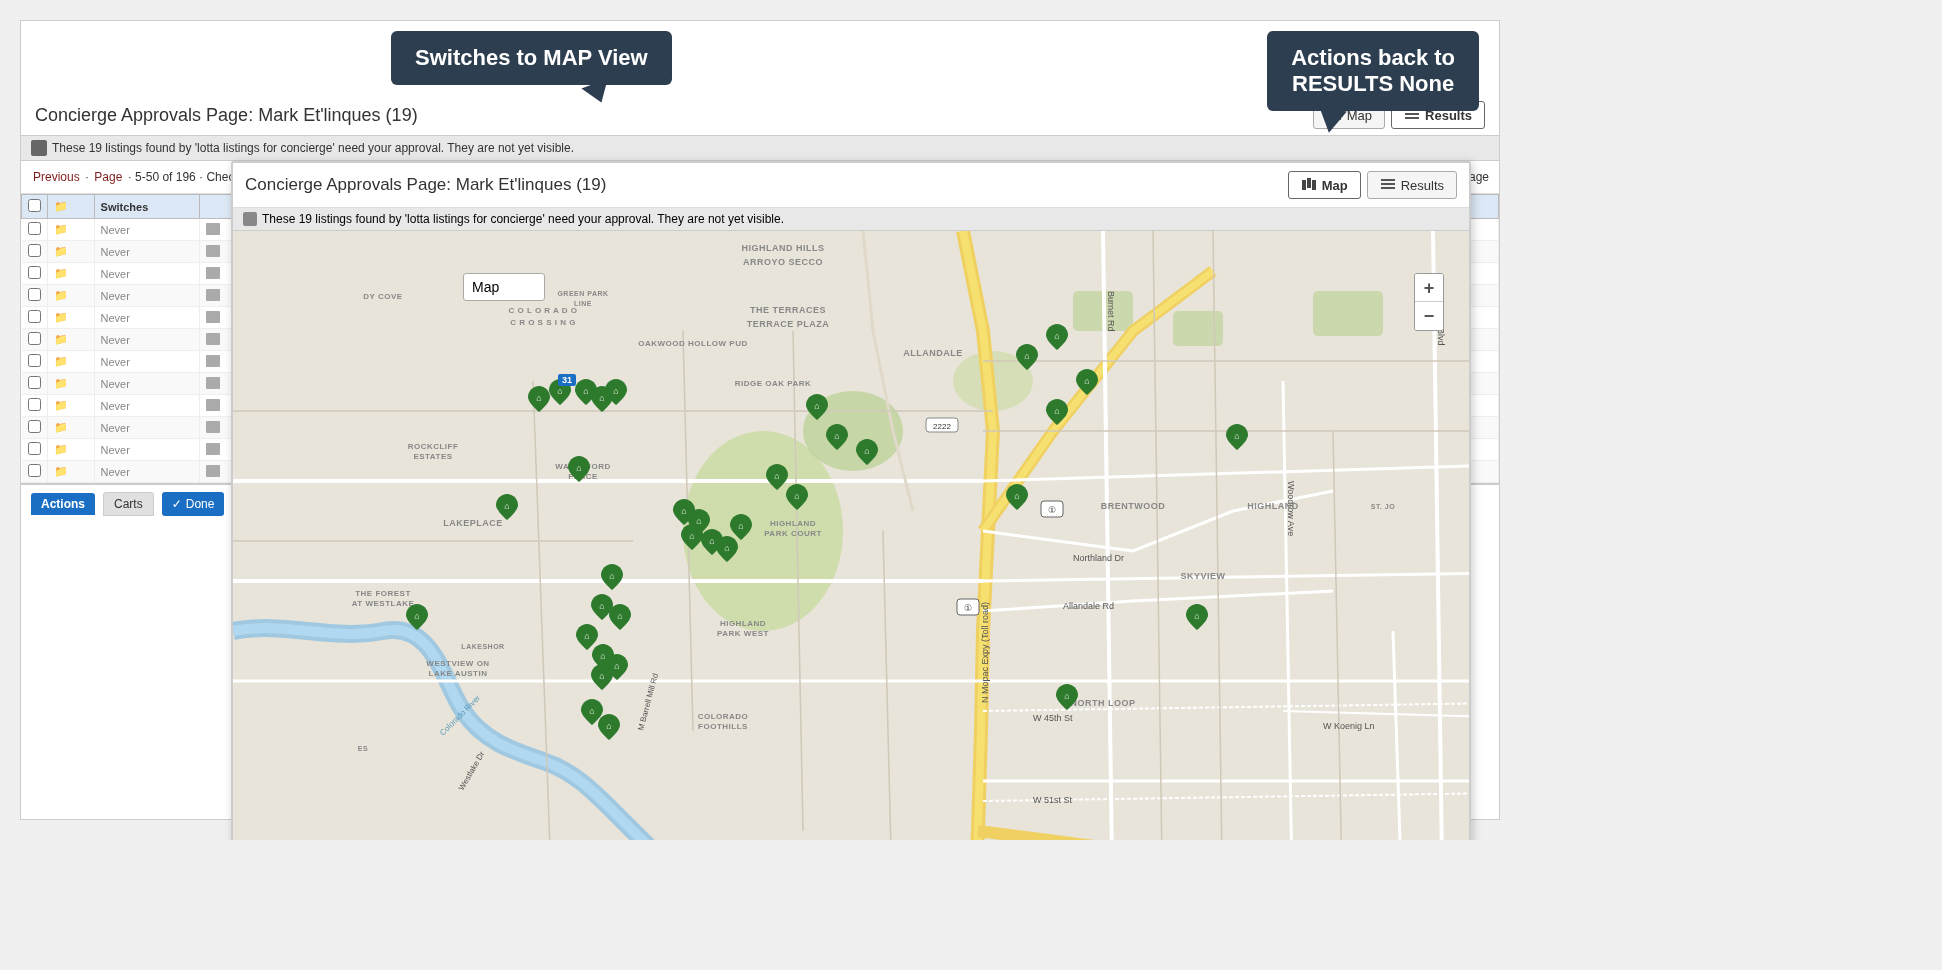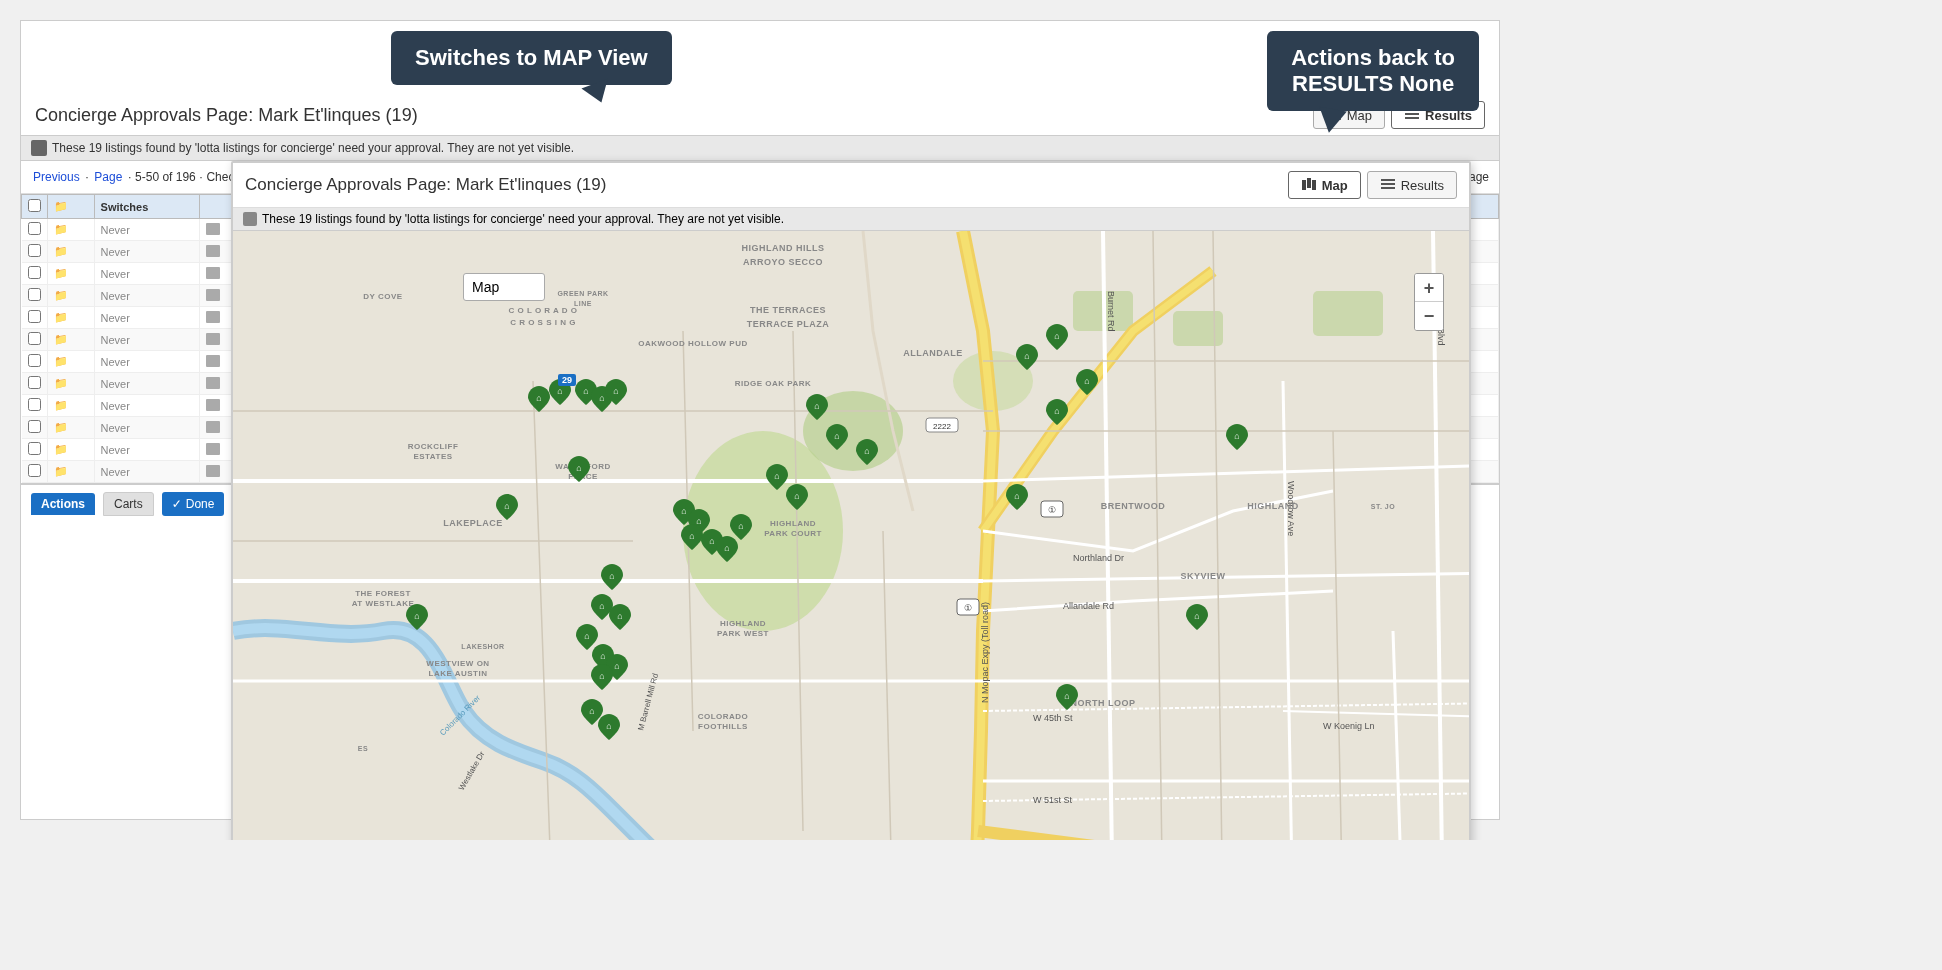--- a/index.html
+++ b/index.html
@@ -131,21 +131,21 @@
     .pagination-bar {
       display: flex;
       align-items: center;
       justify-content: space-between;
       padding: 5px 10px;
       font-size: 12px;
       color: #333;
       border-bottom: 1px solid #ddd;
     }
     .pagination-bar a {
-      color: #1d4ed8;
+      color: #7f1d1d;
       text-decoration: none;
       margin: 0 2px;
     }
     .pagination-right {
       display: flex;
       align-items: center;
       gap: 6px;
     }
     .pagination-right select {
       padding: 2px 4px;
@@ -993,21 +993,21 @@
             <path d="M11 0 C5 0 0 5 0 11 C0 17 11 26 11 26 C11 26 22 17 22 11 C22 5 17 0 11 0Z" fill="#2d7a2d"></path>
             <text x="11" y="15" text-anchor="middle" fill="white" font-size="9" font-weight="bold">⌂</text>
           </svg>
       </div>
       <div class="pin" style="top:148px;left:316px;">
         <svg viewBox="0 0 22 26" width="22" height="26">
             <path d="M11 0 C5 0 0 5 0 11 C0 17 11 26 11 26 C11 26 22 17 22 11 C22 5 17 0 11 0Z" fill="#2d7a2d"></path>
             <text x="11" y="15" text-anchor="middle" fill="white" font-size="9" font-weight="bold">⌂</text>
           </svg>
       </div>
-      <div style="position:absolute;top:143px;left:325px;background:#1a6fc4;color:white;font-size:9px;font-weight:bold;padding:1px 4px;border-radius:2px;z-index:16;">29</div>
+      <div style="position:absolute;top:143px;left:325px;background:#1a6fc4;color:white;font-size:9px;font-weight:bold;padding:1px 4px;border-radius:2px;z-index:16;">31</div>
       <div class="pin" style="top:148px;left:342px;">
         <svg viewBox="0 0 22 26" width="22" height="26">
             <path d="M11 0 C5 0 0 5 0 11 C0 17 11 26 11 26 C11 26 22 17 22 11 C22 5 17 0 11 0Z" fill="#2d7a2d"></path>
             <text x="11" y="15" text-anchor="middle" fill="white" font-size="9" font-weight="bold">⌂</text>
           </svg>
       </div>
       <div class="pin" style="top:155px;left:358px;">
         <svg viewBox="0 0 22 26" width="22" height="26">
             <path d="M11 0 C5 0 0 5 0 11 C0 17 11 26 11 26 C11 26 22 17 22 11 C22 5 17 0 11 0Z" fill="#2d7a2d"></path>
             <text x="11" y="15" text-anchor="middle" fill="white" font-size="9" font-weight="bold">⌂</text>

